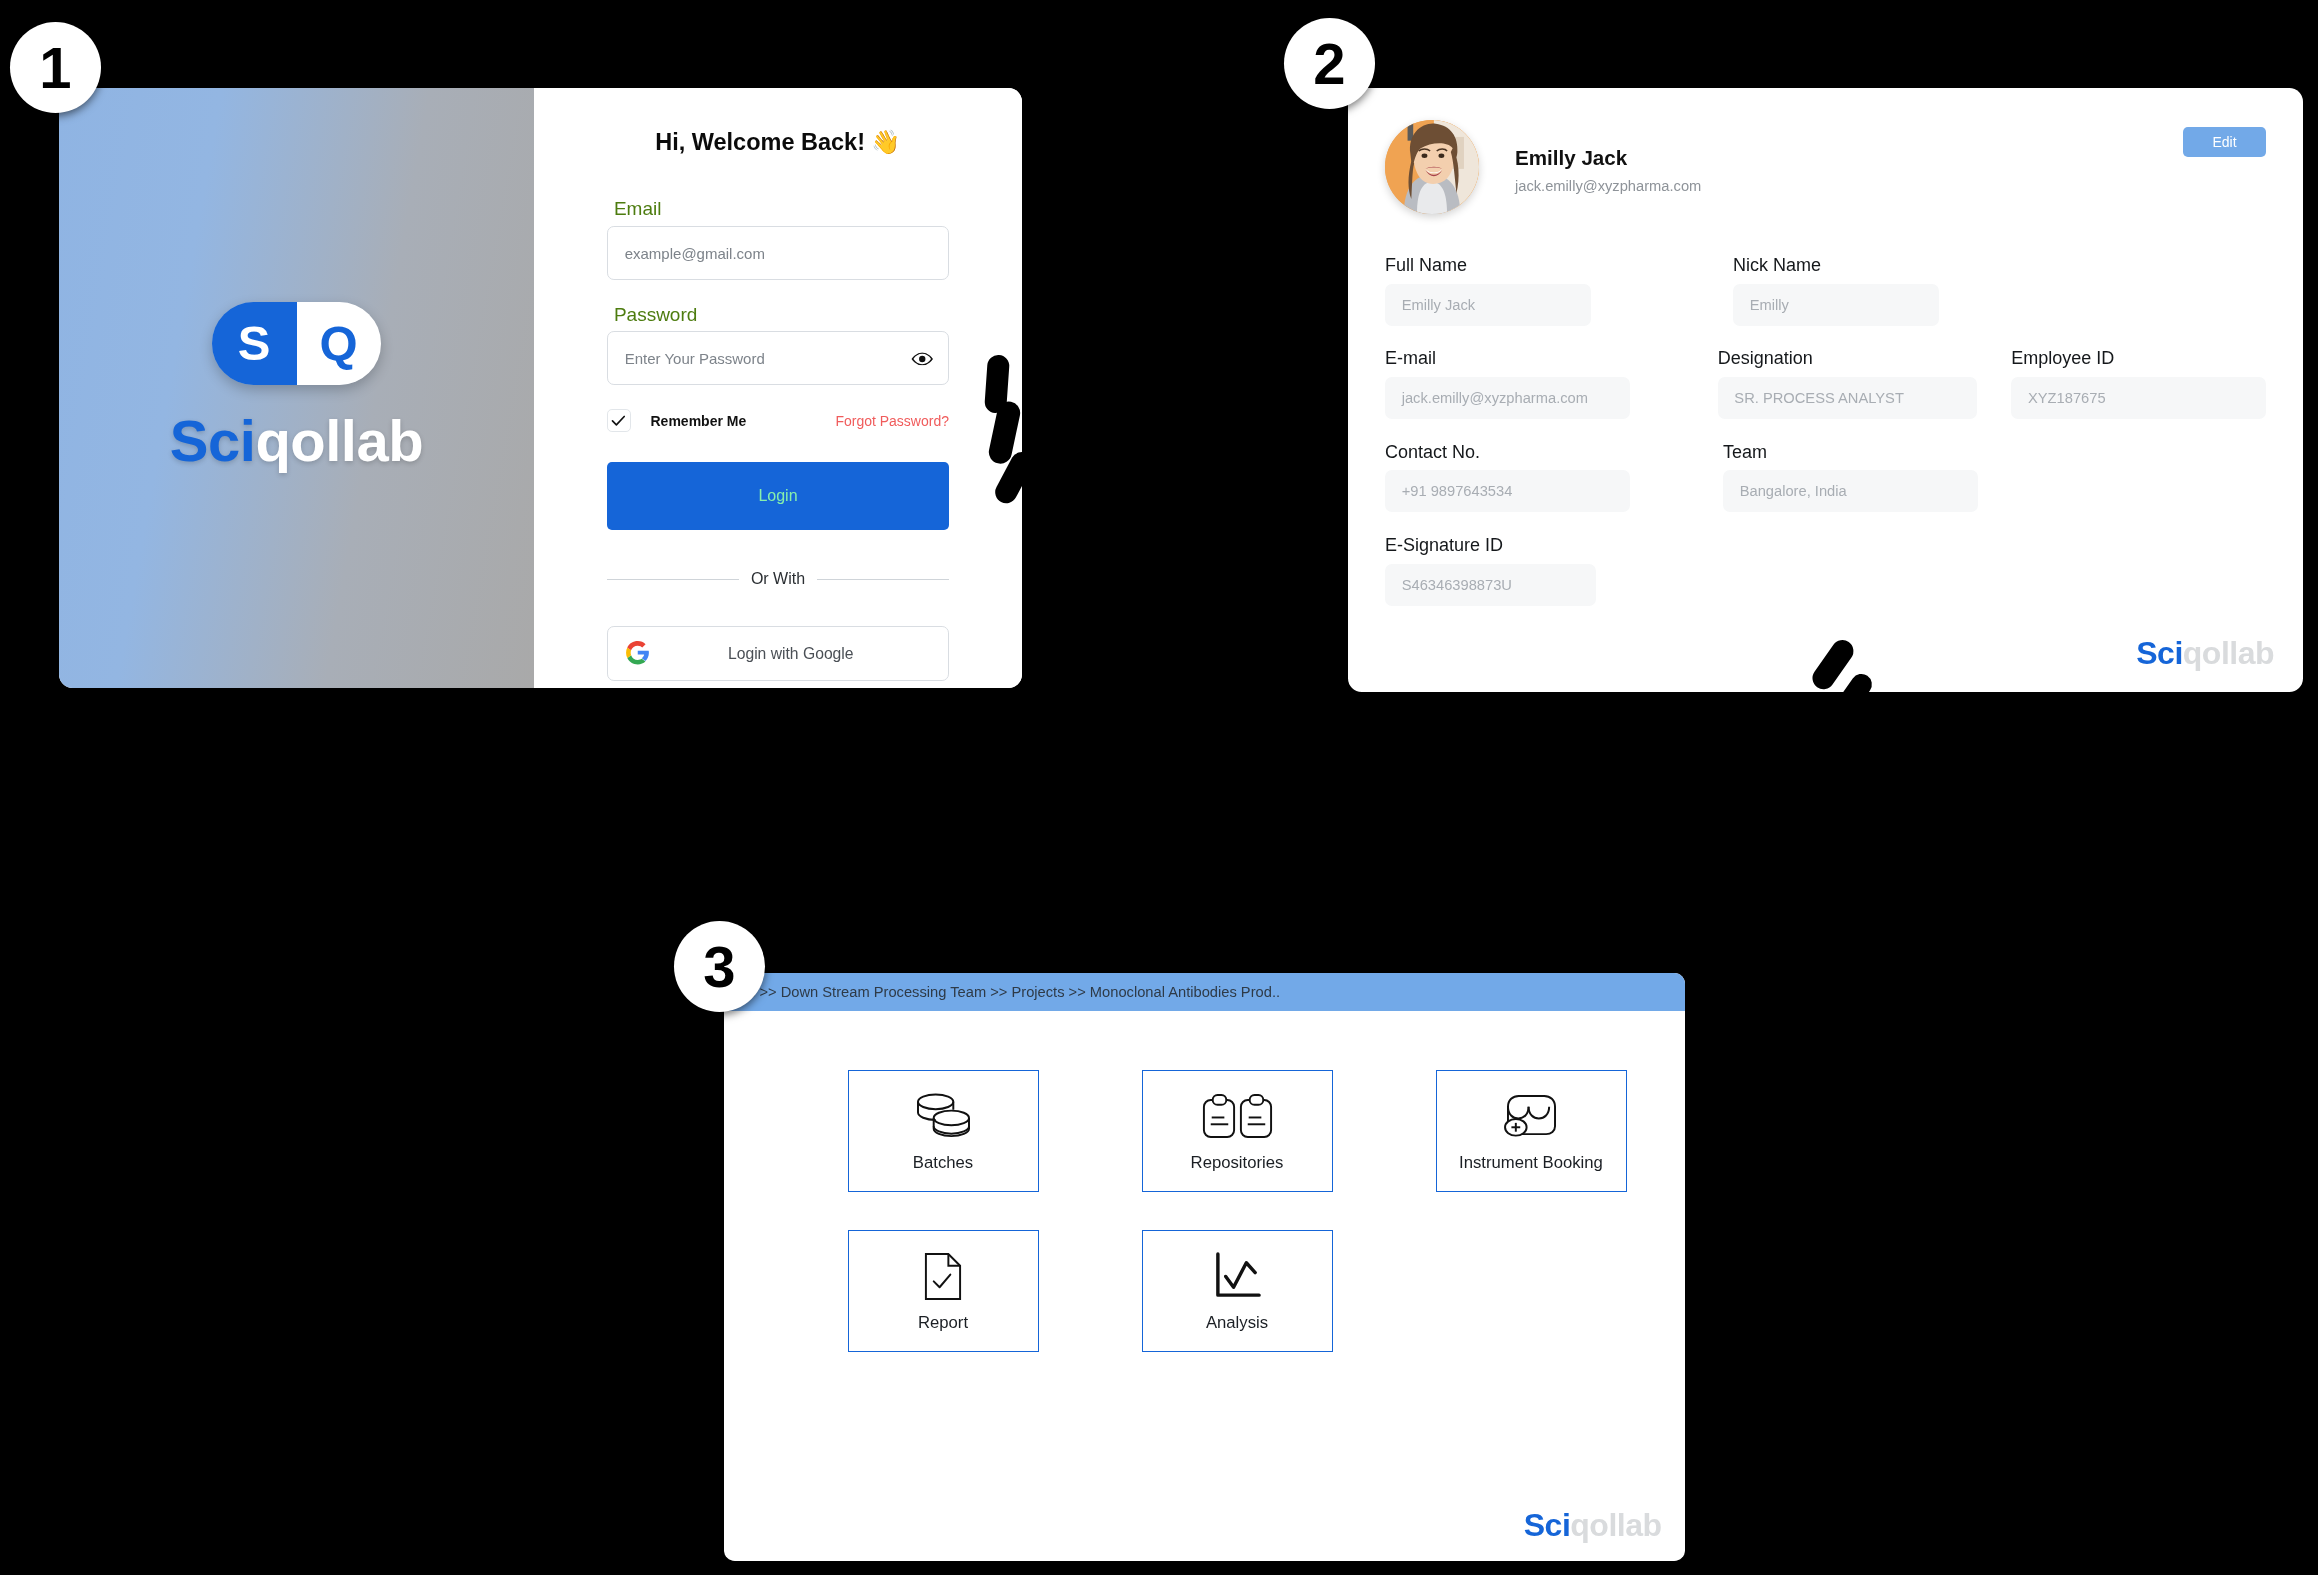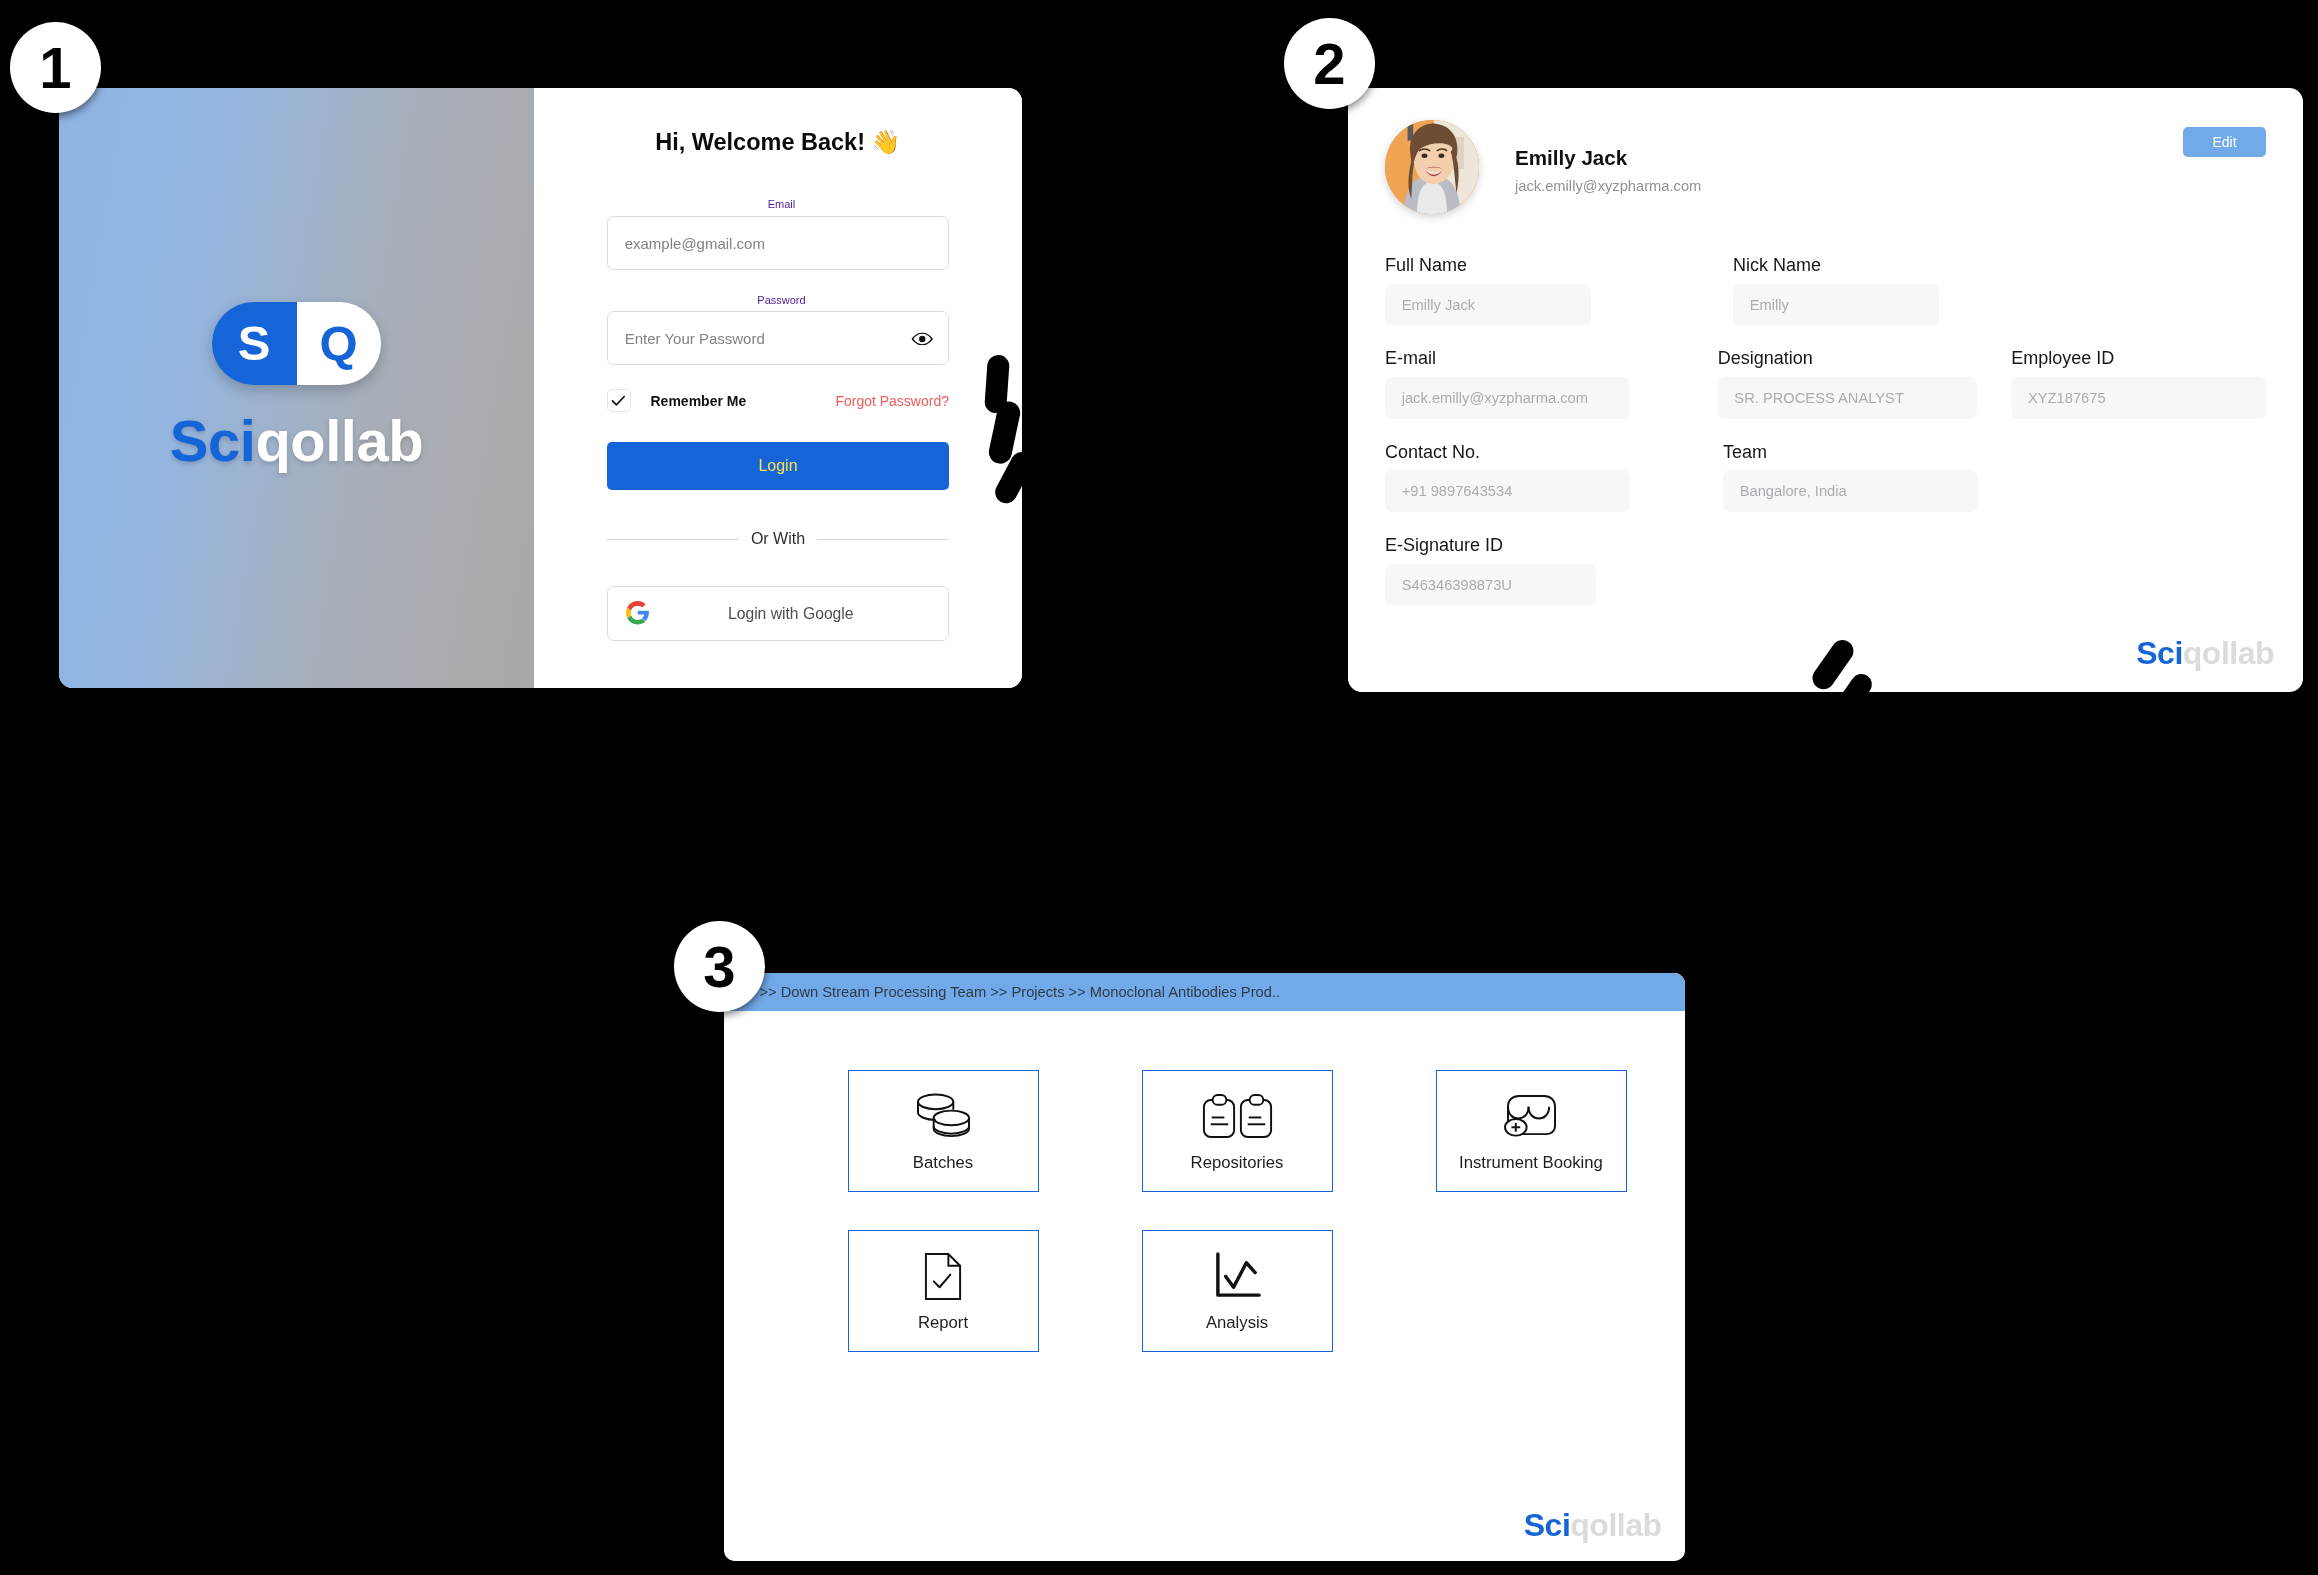--- a/index.html
+++ b/index.html
@@ -68,21 +68,21 @@
     flex: 1; height: 100%;
     background: #ffffff;
     padding: 24.5px 73px 0 73px;
     position: relative;
   }
   .login-title {
     text-align: center;
     font-size: 23.5px; font-weight: 700; color: #0b0b0b;
     margin-top: 15.7px; margin-bottom: 42px;
   }
-  .field-label { font-size: 11px; color: #4c1d95; margin: 0 0 5.9px 6.9px; text-align: center; }
+  .field-label { font-size: 19px; color: #4d7c0f; margin: 0 0 5.9px 6.9px; }
   .text-field {
     width: 100%; height: 54px;
     border: 1px solid #d9dde2; border-radius: 6.9px;
     background: #ffffff;
     display: flex; align-items: center;
     padding: 0 16.7px;
     font-size: 15px; color: #7d838a;
     position: relative;
   }
   .field-block { margin-bottom: 23.5px; }
@@ -98,22 +98,22 @@
   .remember-wrap { display: flex; align-items: center; gap: 20px; }
   .checkbox {
     width: 23.5px; height: 23.5px;
     border: 1px solid #e2e6ea; border-radius: 4.9px;
     background: #fff;
     display: flex; align-items: center; justify-content: center;
   }
   .remember-text { font-size: 14px; font-weight: 700; color: #111; }
   .forgot-link { font-size: 14px; color: #f05b5b; }
   .primary-btn {
-    width: 100%; height: 48px;
-    background: #1565d8; color: #fde047;
+    width: 100%; height: 68px;
+    background: #1565d8; color: #86efac;
     border-radius: 4.9px;
     display: flex; align-items: center; justify-content: center;
     font-size: 16px;
     text-align: center;
   }
   .or-row {
     display: flex; align-items: center; justify-content: center;
     gap: 11.8px; margin: 40px 0 38px 0; text-align: center;
   }
   .or-line { flex: 1; height: 1px; background: #cfd4d9; }

